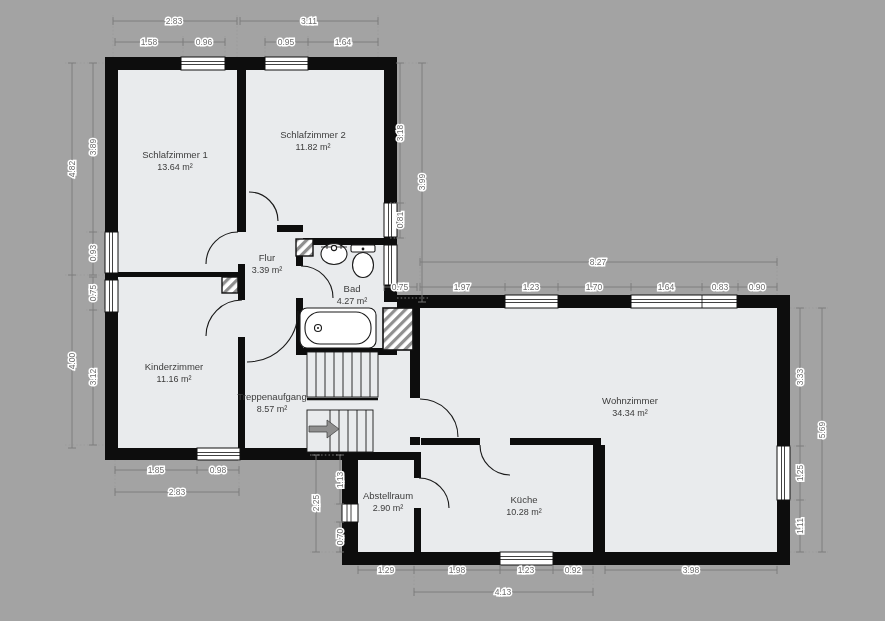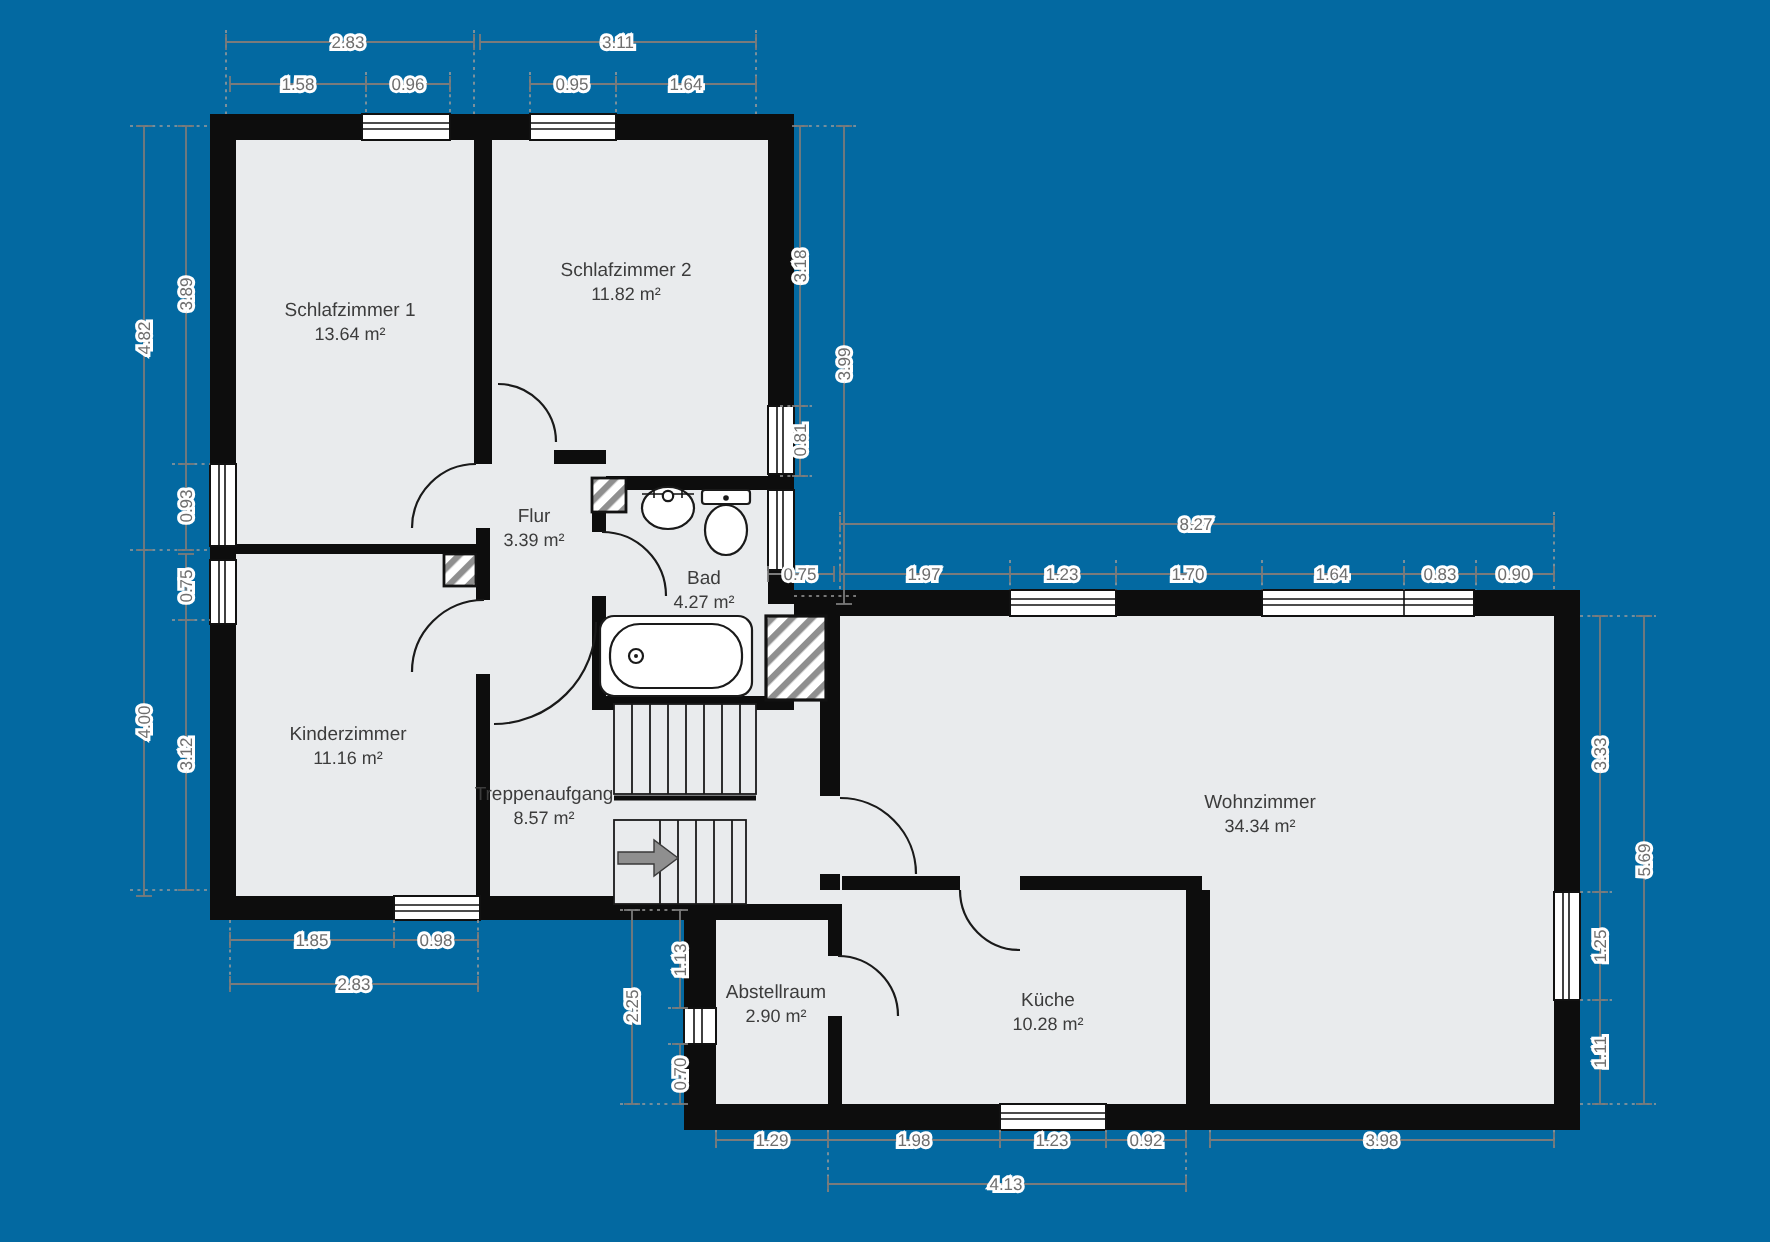--- a/index.html
+++ b/index.html
@@ -1,16 +1,16 @@
 <!DOCTYPE html>
 <html><head>
 <meta charset="utf-8">
 <style>
   html,body{margin:0;padding:0;background:#ffffff;}
-  .stage{position:relative;width:885px;height:621px;background:#0369a1;overflow:hidden;
+  .stage{position:relative;width:885px;height:621px;background:#a3a3a3;overflow:hidden;
          font-family:"Liberation Sans", sans-serif;}
   svg{display:block;}
   .wall{fill:#0d0d0d;stroke:none;}
   .floor{fill:#e9ebed;stroke:none;}
   .win{fill:#ffffff;stroke:#111111;stroke-width:1;}
   .glaze{stroke:#111111;stroke-width:0.8;fill:none;}
   .door{stroke:#1a1a1a;stroke-width:1.1;fill:none;}
   .fix{stroke:#1a1a1a;stroke-width:1.1;fill:#ffffff;}
   .stair{stroke:#1a1a1a;stroke-width:0.9;fill:#e9ebed;}
   .tread{stroke:#1a1a1a;stroke-width:0.9;}

